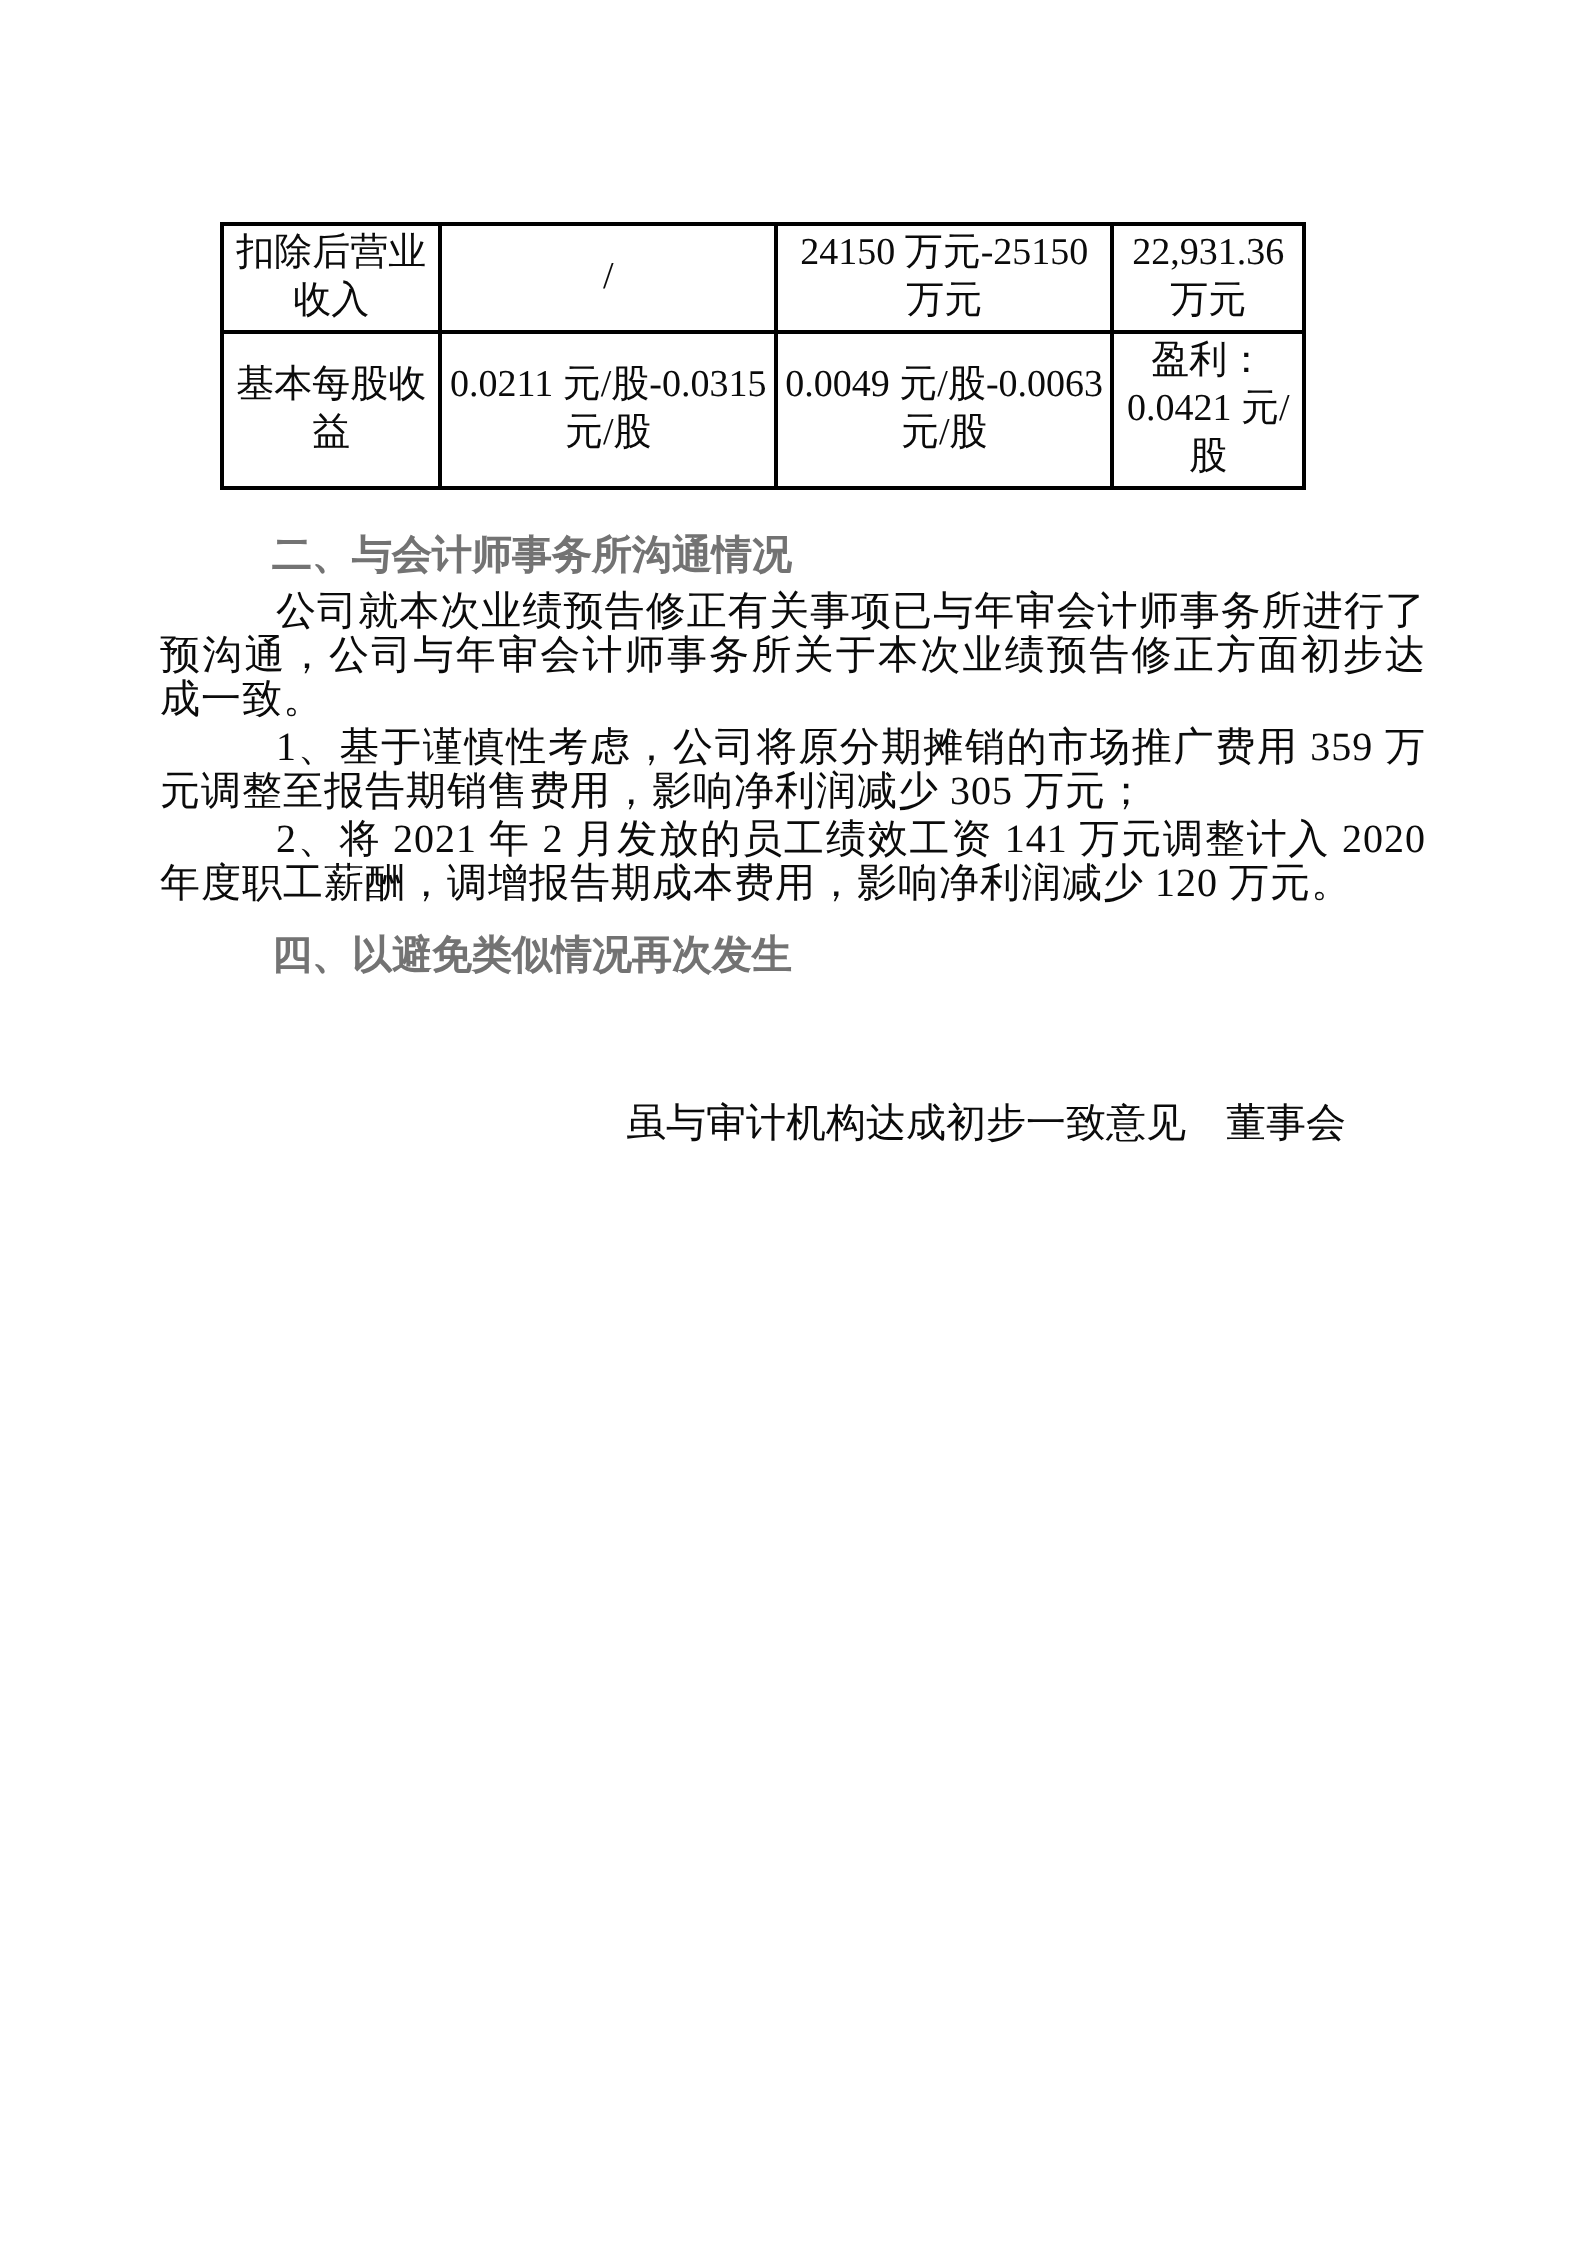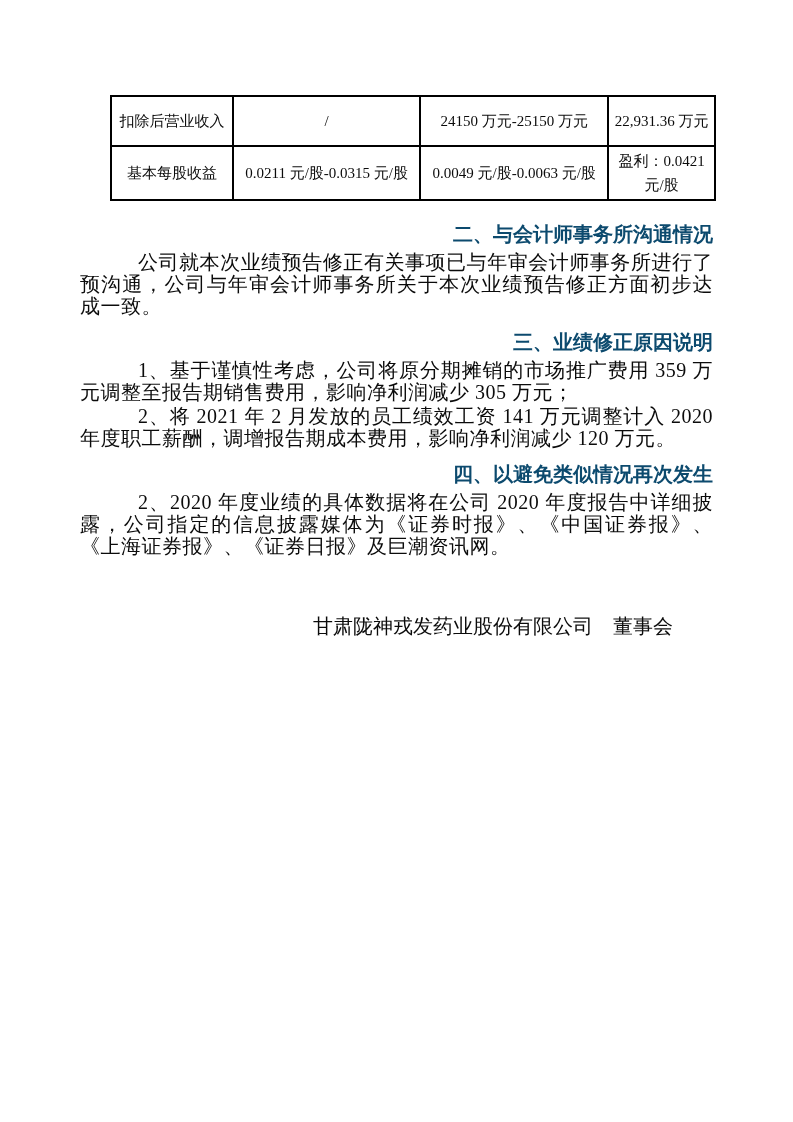--- a/index.html
+++ b/index.html
@@ -14,25 +14,26 @@
     margin: 0 auto;
     background: #ffffff;
     box-sizing: border-box;
     padding: 95px 80px 0 80px;
     font-family: "Liberation Serif", "DejaVu Serif", serif;
     font-size: 20px;
     color: #0b0b0b;
     overflow: hidden;
   }
   table.fin {
-    width: 606px;
+    width: 543px;
     margin-left: 30px;
     border-collapse: collapse;
     table-layout: fixed;
-    font-size: 15px;
+    font-size: 19px;
+    margin-top: 16px;
   }
   table.fin col.c1 { width: 20.2%; }
   table.fin col.c2 { width: 31.0%; }
   table.fin col.c3 { width: 31.1%; }
   table.fin col.c4 { width: 17.7%; }
   table.fin td {
     border: 2px solid #000000;
     text-align: center;
     vertical-align: middle;
     padding: 2px 2px;
@@ -40,22 +41,21 @@
   }
   table.fin tr.r1 td { height: 44px; }
   table.fin tr.r2 td { height: 48px; }
   h2.sec {
     font-family: "Liberation Sans", "DejaVu Sans", sans-serif;
     font-weight: 700;
     font-size: 20px;
     line-height: 30px;
     margin: 10px 0 2px 0;
     padding-left: 56px;
-    color: #0c4a6e;
-    text-align: right;
+    color: #737373;
   }
   h2.sec.first { margin-top: 18px; }
   p.doc {
     margin: 2px 0;
     line-height: 22px;
     text-indent: 2.9em;
     text-align: justify;
     letter-spacing: 0.5px;
   }
   p.closing {
@@ -95,25 +95,23 @@
         <td>0.0211 元/股-0.0315 元/股</td>
         <td>0.0049 元/股-0.0063 元/股</td>
         <td>盈利：0.0421 元/股</td>
       </tr>
     </tbody>
   </table>
 
   <h2 class="sec first">二、与会计师事务所沟通情况</h2>
   <p class="doc">公司就本次业绩预告修正有关事项已与年审会计师事务所进行了预沟通，公司与年审会计师事务所关于本次业绩预告修正方面初步达成一致。</p>
 
-  <h2 class="sec">三、业绩修正原因说明</h2>
   <p class="doc">1、基于谨慎性考虑，公司将原分期摊销的市场推广费用 359 万元调整至报告期销售费用，影响净利润减少 305 万元；</p>
   <p class="doc">2、将 2021 年 2 月发放的员工绩效工资 141 万元调整计入 2020 年度职工薪酬，调增报告期成本费用，影响净利润减少 120 万元。</p>
 
   <h2 class="sec">四、以避免类似情况再次发生</h2>
-  <p class="doc">2、2020 年度业绩的具体数据将在公司 2020 年度报告中详细披露，公司指定的信息披露媒体为《证券时报》、《中国证券报》、《上海证券报》、《证券日报》及巨潮资讯网。</p>
 
 
   <div class="sig">
-    <div class="company">甘肃陇神戎发药业股份有限公司　董事会</div>
+    <div class="company">虽与审计机构达成初步一致意见　董事会</div>
   </div>
 
 </div>
 
 </body></html>

